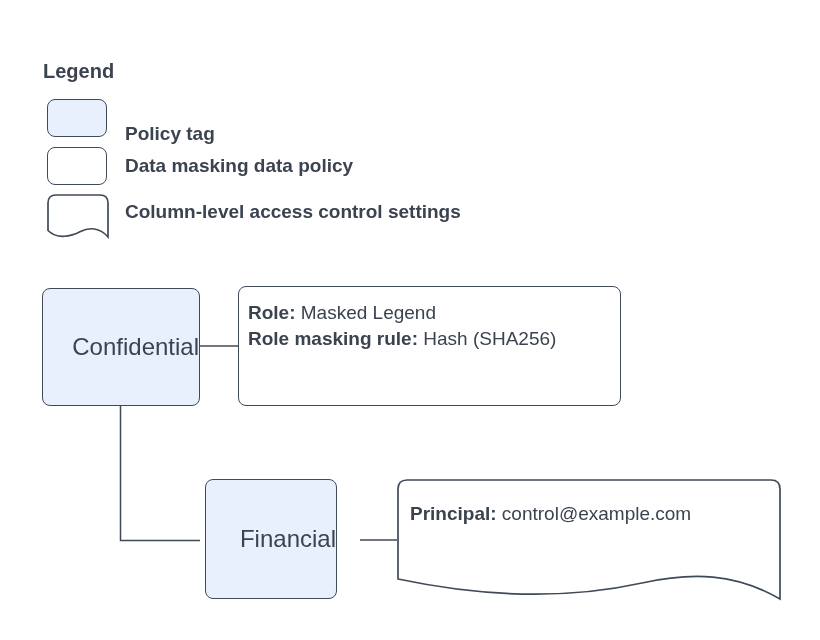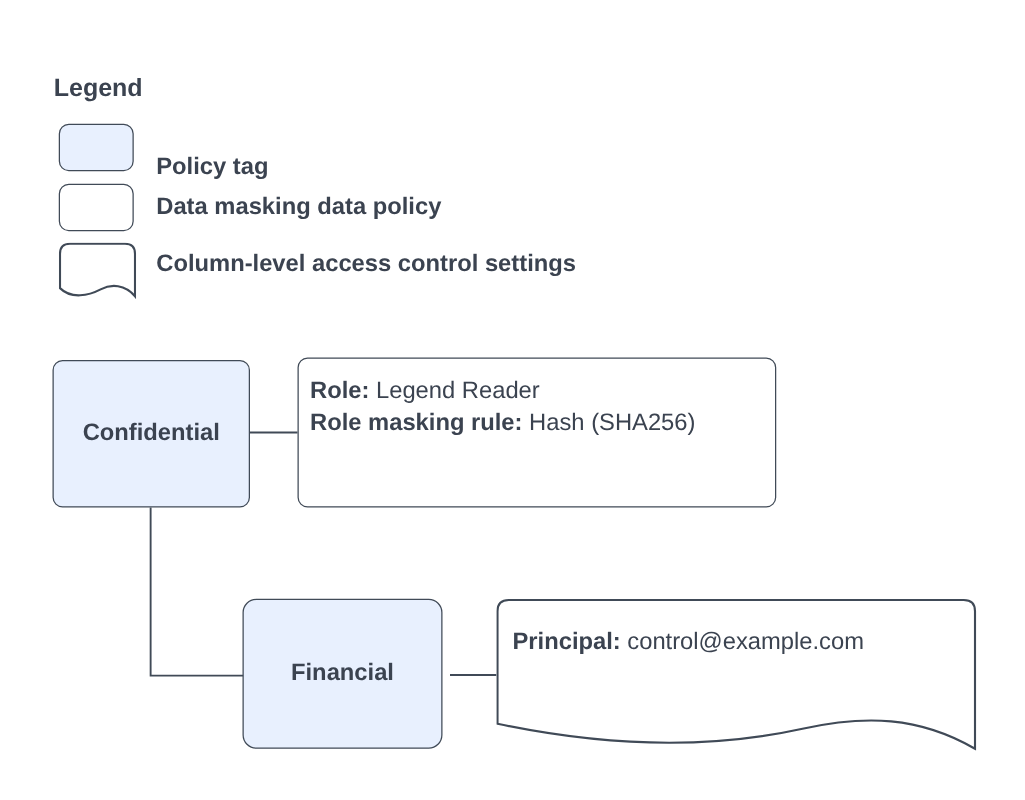--- a/index.html
+++ b/index.html
@@ -44,30 +44,30 @@
   }
   .swatch.blue { background: var(--policy_tag_fill, #e8f0fe); }
 
   
   .node {
     box-sizing: border-box;
     border: 1.7px solid var(--stroke, #404a57);
     border-radius: 8px;
     display: flex;
     align-items: center;
-    justify-content: center;
-    font-size: 19px;
-    font-weight: 700;
+    justify-content: flex-end;
+    font-size: 24px;
+    font-weight: 400;
     text-align: center;
   }
   .node.tag { background: var(--policy_tag_fill, #e8f0fe); }
   .node.plain { background: #ffffff; }
 
   #node-confidential { left: 42px;  top: 288px; width: 158px; height: 118px; }
-  #node-financial    { left: 194px; top: 479px; width: 160px; height: 120px; border-radius: 11px; }
+  #node-financial    { left: 205px; top: 479px; width: 132px; height: 120px; }
   #node-masking-policy { left: 238px; top: 286px; width: 383px; height: 120px; }
 
   .policy-text {
     font-size: 19px;
     font-weight: 400;
     line-height: 26px;
     white-space: nowrap;
   }
   .policy-text b { font-weight: 700; }
   #masking-policy-text { left: 248px; top: 300px; }
@@ -103,21 +103,21 @@
     <path d="M 120.5,406 L 120.5,540.5 L 200,540.5" fill="none" stroke="#404a57" stroke-width="1.5"></path>
     <path d="M 360,540 L 397,540" fill="none" stroke="#404a57" stroke-width="1.5"></path>
   </svg>
 
   <div id="node-confidential" class="abs node tag">
     <span>Confidential</span>
   </div>
 
   <div id="node-masking-policy" class="abs node plain"></div>
   <div id="masking-policy-text" class="abs policy-text">
-    <div><b>Role:</b> <span>Legend Reader</span></div>
+    <div><b>Role:</b> <span>Masked Legend</span></div>
     <div><b>Role masking rule:</b> <span>Hash (SHA256)</span></div>
   </div>
 
   <div id="node-financial" class="abs node tag">
     <span>Financial</span>
   </div>
 
   <div id="document-shape" class="abs">
     <svg width="386" height="127" viewBox="0 0 386 127">
       <path d="M 10,1 L 374,1 Q 383,1 383,10 L 383,120 C 338,94 295,93 245,104 C 195,115 115,124 1,100 L 1,10 Q 1,1 10,1 Z" fill="#ffffff" stroke="#404a57" stroke-width="1.7"></path>

